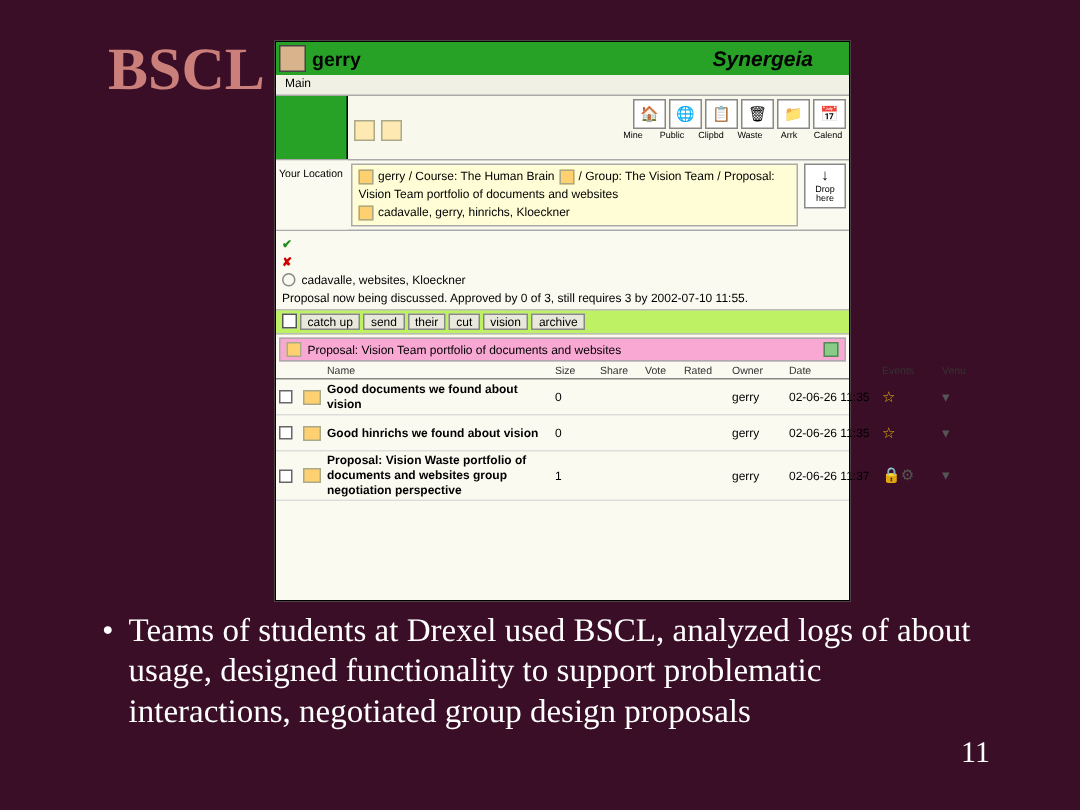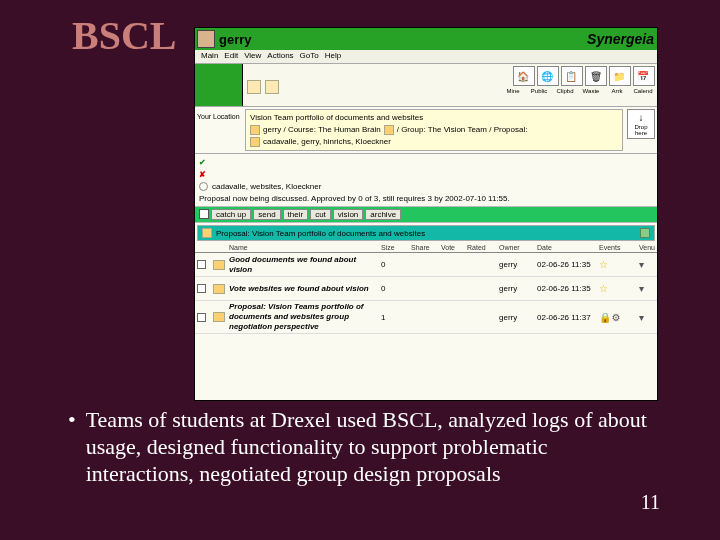--- a/index.html
+++ b/index.html
@@ -5,29 +5,29 @@
   * { box-sizing: border-box; margin: 0; padding: 0; }
   body {
     width: 720px; height: 540px;
     background: #3a0e26;
     font-family: Georgia, 'Times New Roman', serif;
     position: relative;
     overflow: hidden;
   }
   .slide-title {
     position: absolute;
-    top: 12px; left: 72px;
+    top: 22px; left: 72px;
     font-size: 40px;
     font-weight: bold;
     color: #cb7f7a;
   }
   .app-window {
     position: absolute;
-    top: 27px; left: 194px;
-    width: 464px; height: 374px;
+    top: 27px; left: 183px;
+    width: 384px; height: 374px;
     background: #fafaf0;
     border: 1px solid #000;
     font-family: Verdana, Arial, sans-serif;
     font-size: 8px;
     color: #000;
   }
   .titlebar {
     height: 22px;
     background: #27a227;
     display: flex;
@@ -37,33 +37,34 @@
   }
   .titlebar .avatar {
     width: 18px; height: 18px;
     background: #d9b38c;
     border: 1px solid #444;
     margin: 0 4px 0 2px;
   }
   .titlebar .user { font-size: 13px; }
   .titlebar .brand {
     margin-left: auto;
-    padding-right: 3px;
+    padding-right: 24px;
     font-size: 14px;
     font-style: italic;
     color: #000;
   }
   .menubar {
     height: 14px;
     background: #f0f0e4;
     border-bottom: 1px solid #aaa;
     display: flex;
     gap: 6px;
     padding: 1px 6px;
     font-size: 8px;
+    flex-direction: column;
   }
   .menubar span { cursor: default; }
   .topband {
     display: flex;
     height: 42px;
   }
   .gutter {
     width: 48px;
     background: #27a227;
     border-right: 1px solid #000;
@@ -156,34 +157,34 @@
   .radio {
     width: 9px; height: 9px; border-radius: 50%;
     border: 1px solid #888; display: inline-block;
   }
   .action-row {
     display: flex;
     gap: 2px;
     padding: 2px 4px;
     border-top: 1px solid #bbb;
     border-bottom: 1px solid #bbb;
-    background: #22c55e;
+    background: #bef264;
   }
   .action-row .cb {
     width: 10px; height: 10px; border: 1px solid #555; background: #fff;
   }
   .action-row button {
     font-size: 8px; padding: 0 4px;
     background: #e8e8dc; border: 1px solid #888;
     cursor: default;
   }
   .panel-head {
     display: flex;
     align-items: center;
-    background: #14b8a6;
+    background: #f9a8d4;
     border: 1px solid #aaa;
     margin: 2px;
     padding: 2px 4px;
     font-size: 8px;
   }
   .panel-head .edit-ico {
     margin-left: auto;
     width: 10px; height: 10px;
     background: #8c8;
     border: 1px solid #585;
@@ -195,21 +196,21 @@
     font-size: 8px;
     padding: 1px 2px;
     gap: 2px;
   }
   .grid-head {
     border-bottom: 1px solid #888;
     font-size: 7px;
     color: #333;
   }
   .grid-row { border-bottom: 1px solid #ddd; min-height: 24px; }
-  .grid-row .name { font-weight: bold; line-height: 10px; font-style: italic; }
+  .grid-row .name { font-weight: bold; line-height: 10px; }
   .sm-cb { width: 9px; height: 9px; border: 1px solid #666; background: #fff; }
   .folder-ico {
     width: 12px; height: 10px; background: #ffd070; border: 1px solid #aa8;
   }
   .star { color: #e6b800; font-size: 10px; }
   .lock { color: #b33; font-size: 10px; }
   .gear { color: #555; font-size: 10px; }
   .bullet-text {
     position: absolute;
     left: 68px; top: 406px;
@@ -272,27 +273,27 @@
         <span>Arrk</span>
         <span>Calend</span>
       </div>
     </div>
   </div>
 
   <div class="location-row">
     <div class="loc-gutter">Your Location</div>
     <div class="loc-body">
       <div class="ln">
-        <span>Vision Team portfolio of documents and websites</span>
-      </div>
-      <div class="ln">
         <span class="mini-ico"></span>
         <span>gerry / Course: The Human Brain</span>
         <span class="mini-ico"></span>
         <span>/ Group: The Vision Team / Proposal:</span>
+      </div>
+      <div class="ln">
+        <span>Vision Team portfolio of documents and websites</span>
       </div>
       <div class="ln">
         <span class="mini-ico"></span>
         <span>cadavalle, gerry, hinrichs, Kloeckner</span>
       </div>
     </div>
     <div class="drop-spot">Drop here</div>
   </div>
 
   <div class="status-block">
@@ -351,35 +352,35 @@
       <div></div>
     <div>gerry</div>
     <div>02-06-26 11:35</div>
     <div class="star">☆</div>
     <div class="gear">▾</div>
   </div>
 
   <div class="grid-row">
     <div class="sm-cb"></div>
     <div class="folder-ico"></div>
-    <div class="name">Vote websites we found about vision</div>
+    <div class="name">Good hinrichs we found about vision</div>
     <div>0</div>
     <div></div>
       <div></div>
       <div></div>
     <div>gerry</div>
     <div>02-06-26 11:35</div>
     <div class="star">☆</div>
     <div class="gear">▾</div>
   </div>
 
   <div class="grid-row">
     <div class="sm-cb"></div>
     <div class="folder-ico"></div>
-    <div class="name">Proposal: Vision Teams portfolio of documents and websites group negotiation perspective</div>
+    <div class="name">Proposal: Vision Waste portfolio of documents and websites group negotiation perspective</div>
     <div>1</div>
     <div></div>
       <div></div>
       <div></div>
     <div>gerry</div>
     <div>02-06-26 11:37</div>
     <div><span class="lock">🔒</span><span class="gear">⚙</span></div>
     <div class="gear">▾</div>
   </div>
 

